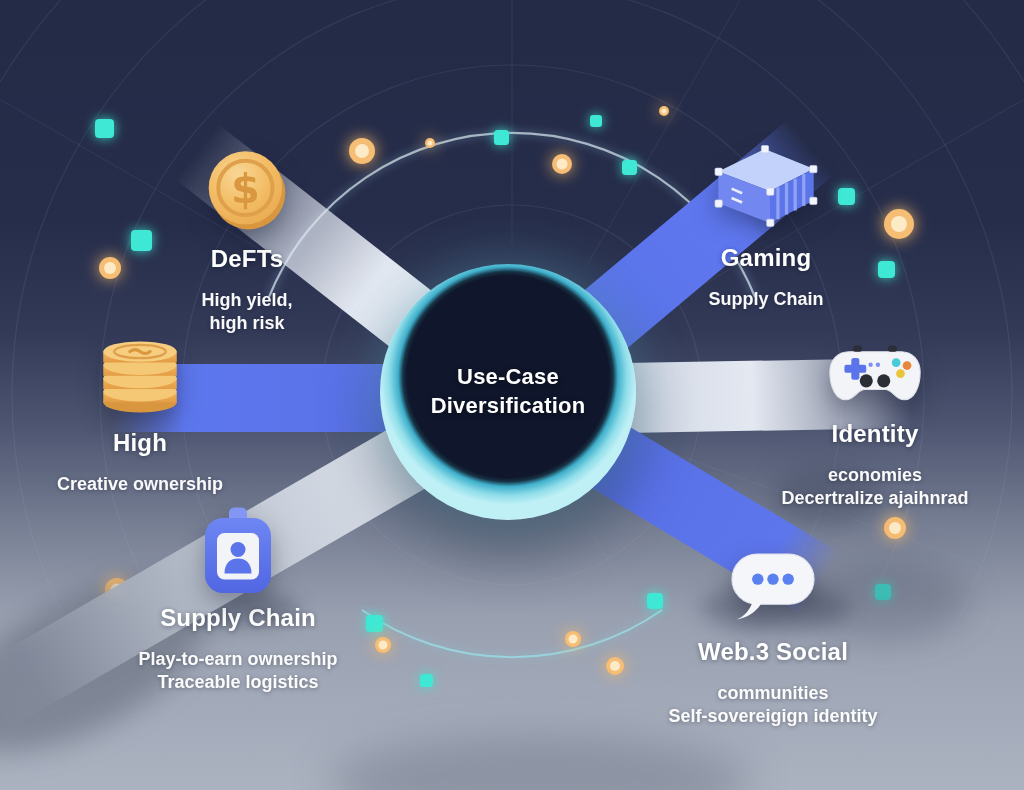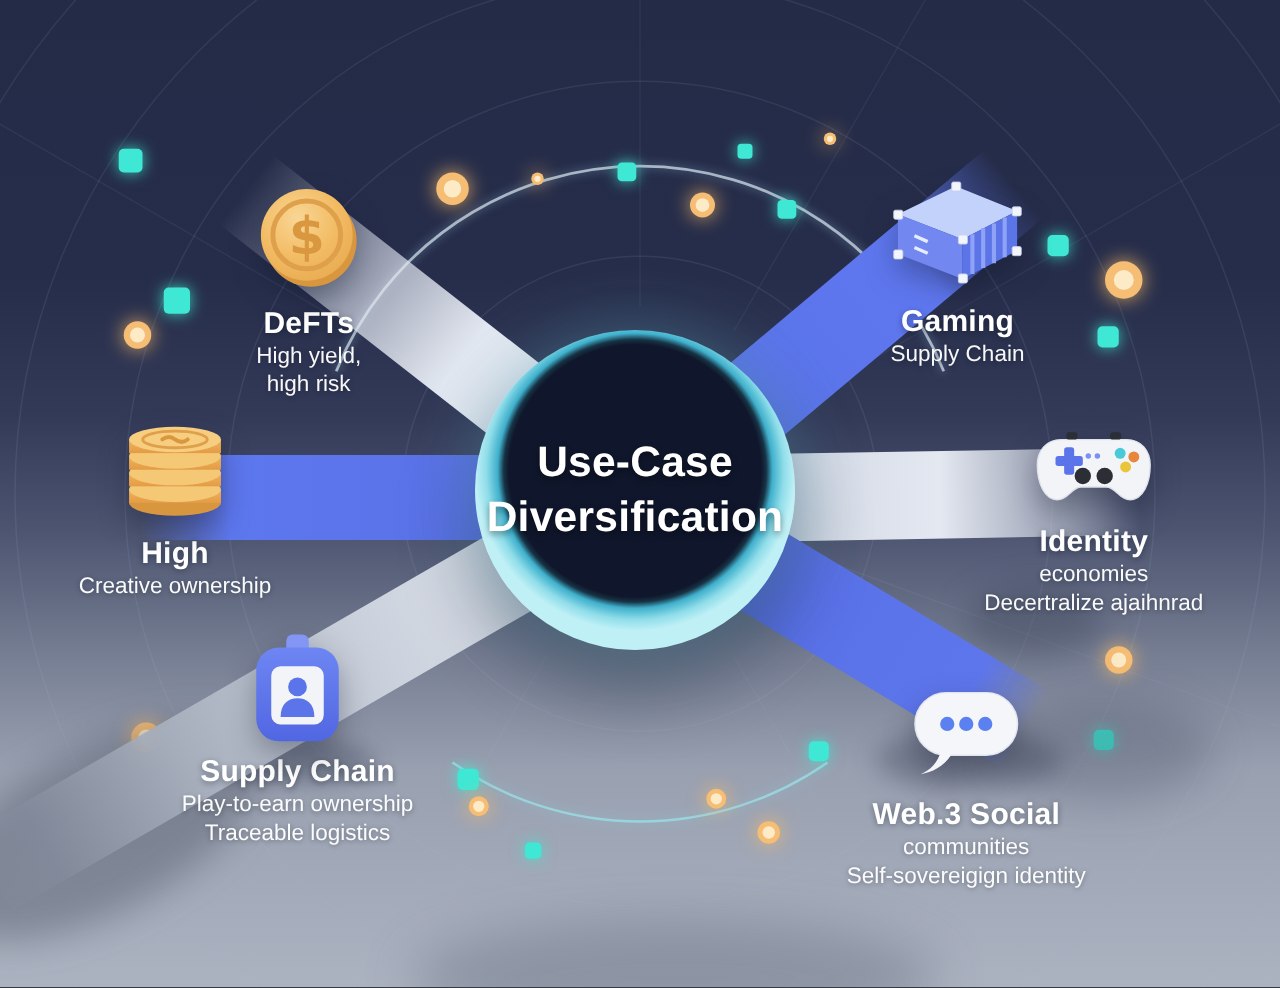--- a/index.html
+++ b/index.html
@@ -22,29 +22,29 @@
   #beam-supply{width:600px;height:70px;margin-top:-35px;transform:rotate(150deg);
     background:linear-gradient(90deg,#e9edf4 0%,#ccd2dd 40%,#a6aebc 70%,rgba(134,142,160,.5) 92%,rgba(134,142,160,.15) 100%);}
   #beam-web3{width:360px;height:72px;margin-top:-36px;transform:rotate(31deg);
     background:linear-gradient(90deg,#4c60d2 0%,#5a72e8 45%,#5e76ec 85%,rgba(94,118,236,0) 100%);}
   .hub{
     position:absolute;left:380px;top:264px;width:256px;height:256px;border-radius:50%;z-index:5;
     background:radial-gradient(circle at 50% 44%,#10172c 0 101px,#173345 105px,#3fb0cc 110px,#8fdde9 119px,#bff0f6 128px);
     box-shadow:0 0 55px rgba(120,215,235,.32),0 26px 60px rgba(8,16,34,.45);
     display:flex;align-items:center;justify-content:center;
   }
-  .hub-text{color:#fff;font-size:34px;font-weight:700;line-height:1.3;text-align:center;
+  .hub-text{color:#fff;font-size:22px;font-weight:700;line-height:1.3;text-align:center;
     text-shadow:0 2px 6px rgba(0,0,0,.4);letter-spacing:.2px;}
   .node{position:absolute;width:320px;display:flex;flex-direction:column;align-items:center;
     text-align:center;z-index:6;}
   .node-icon{filter:drop-shadow(0 10px 12px rgba(13,20,40,.35));}
   .node-title{margin-top:14px;font-size:24px;font-weight:700;color:#fff;letter-spacing:.2px;
     text-shadow:0 1px 5px rgba(8,14,30,.4);}
-  .node-sub{margin-top:0;font-size:18px;line-height:1.25;color:rgba(255,255,255,.97);
-    text-shadow:0 1px 4px rgba(8,14,30,.35);}
+  .node-sub{margin-top:16px;font-size:18px;line-height:1.25;color:rgba(255,255,255,.97);
+    text-shadow:0 1px 4px rgba(8,14,30,.35);font-weight:bold;}
   .node-sub div{white-space:nowrap;}
   #node-defts{left:87px;top:148px;}
   #node-gaming{left:606px;top:142px;}
   #node-nfti{left:-20px;top:335px;}
   #node-identity{left:715px;top:338px;}
   #node-supply{left:78px;top:506px;}
   #node-web3{left:613px;top:548px;}
   #node-identity .node-title,#node-supply .node-title{margin-top:8px;text-align:right;}
 </style>
 </head>

